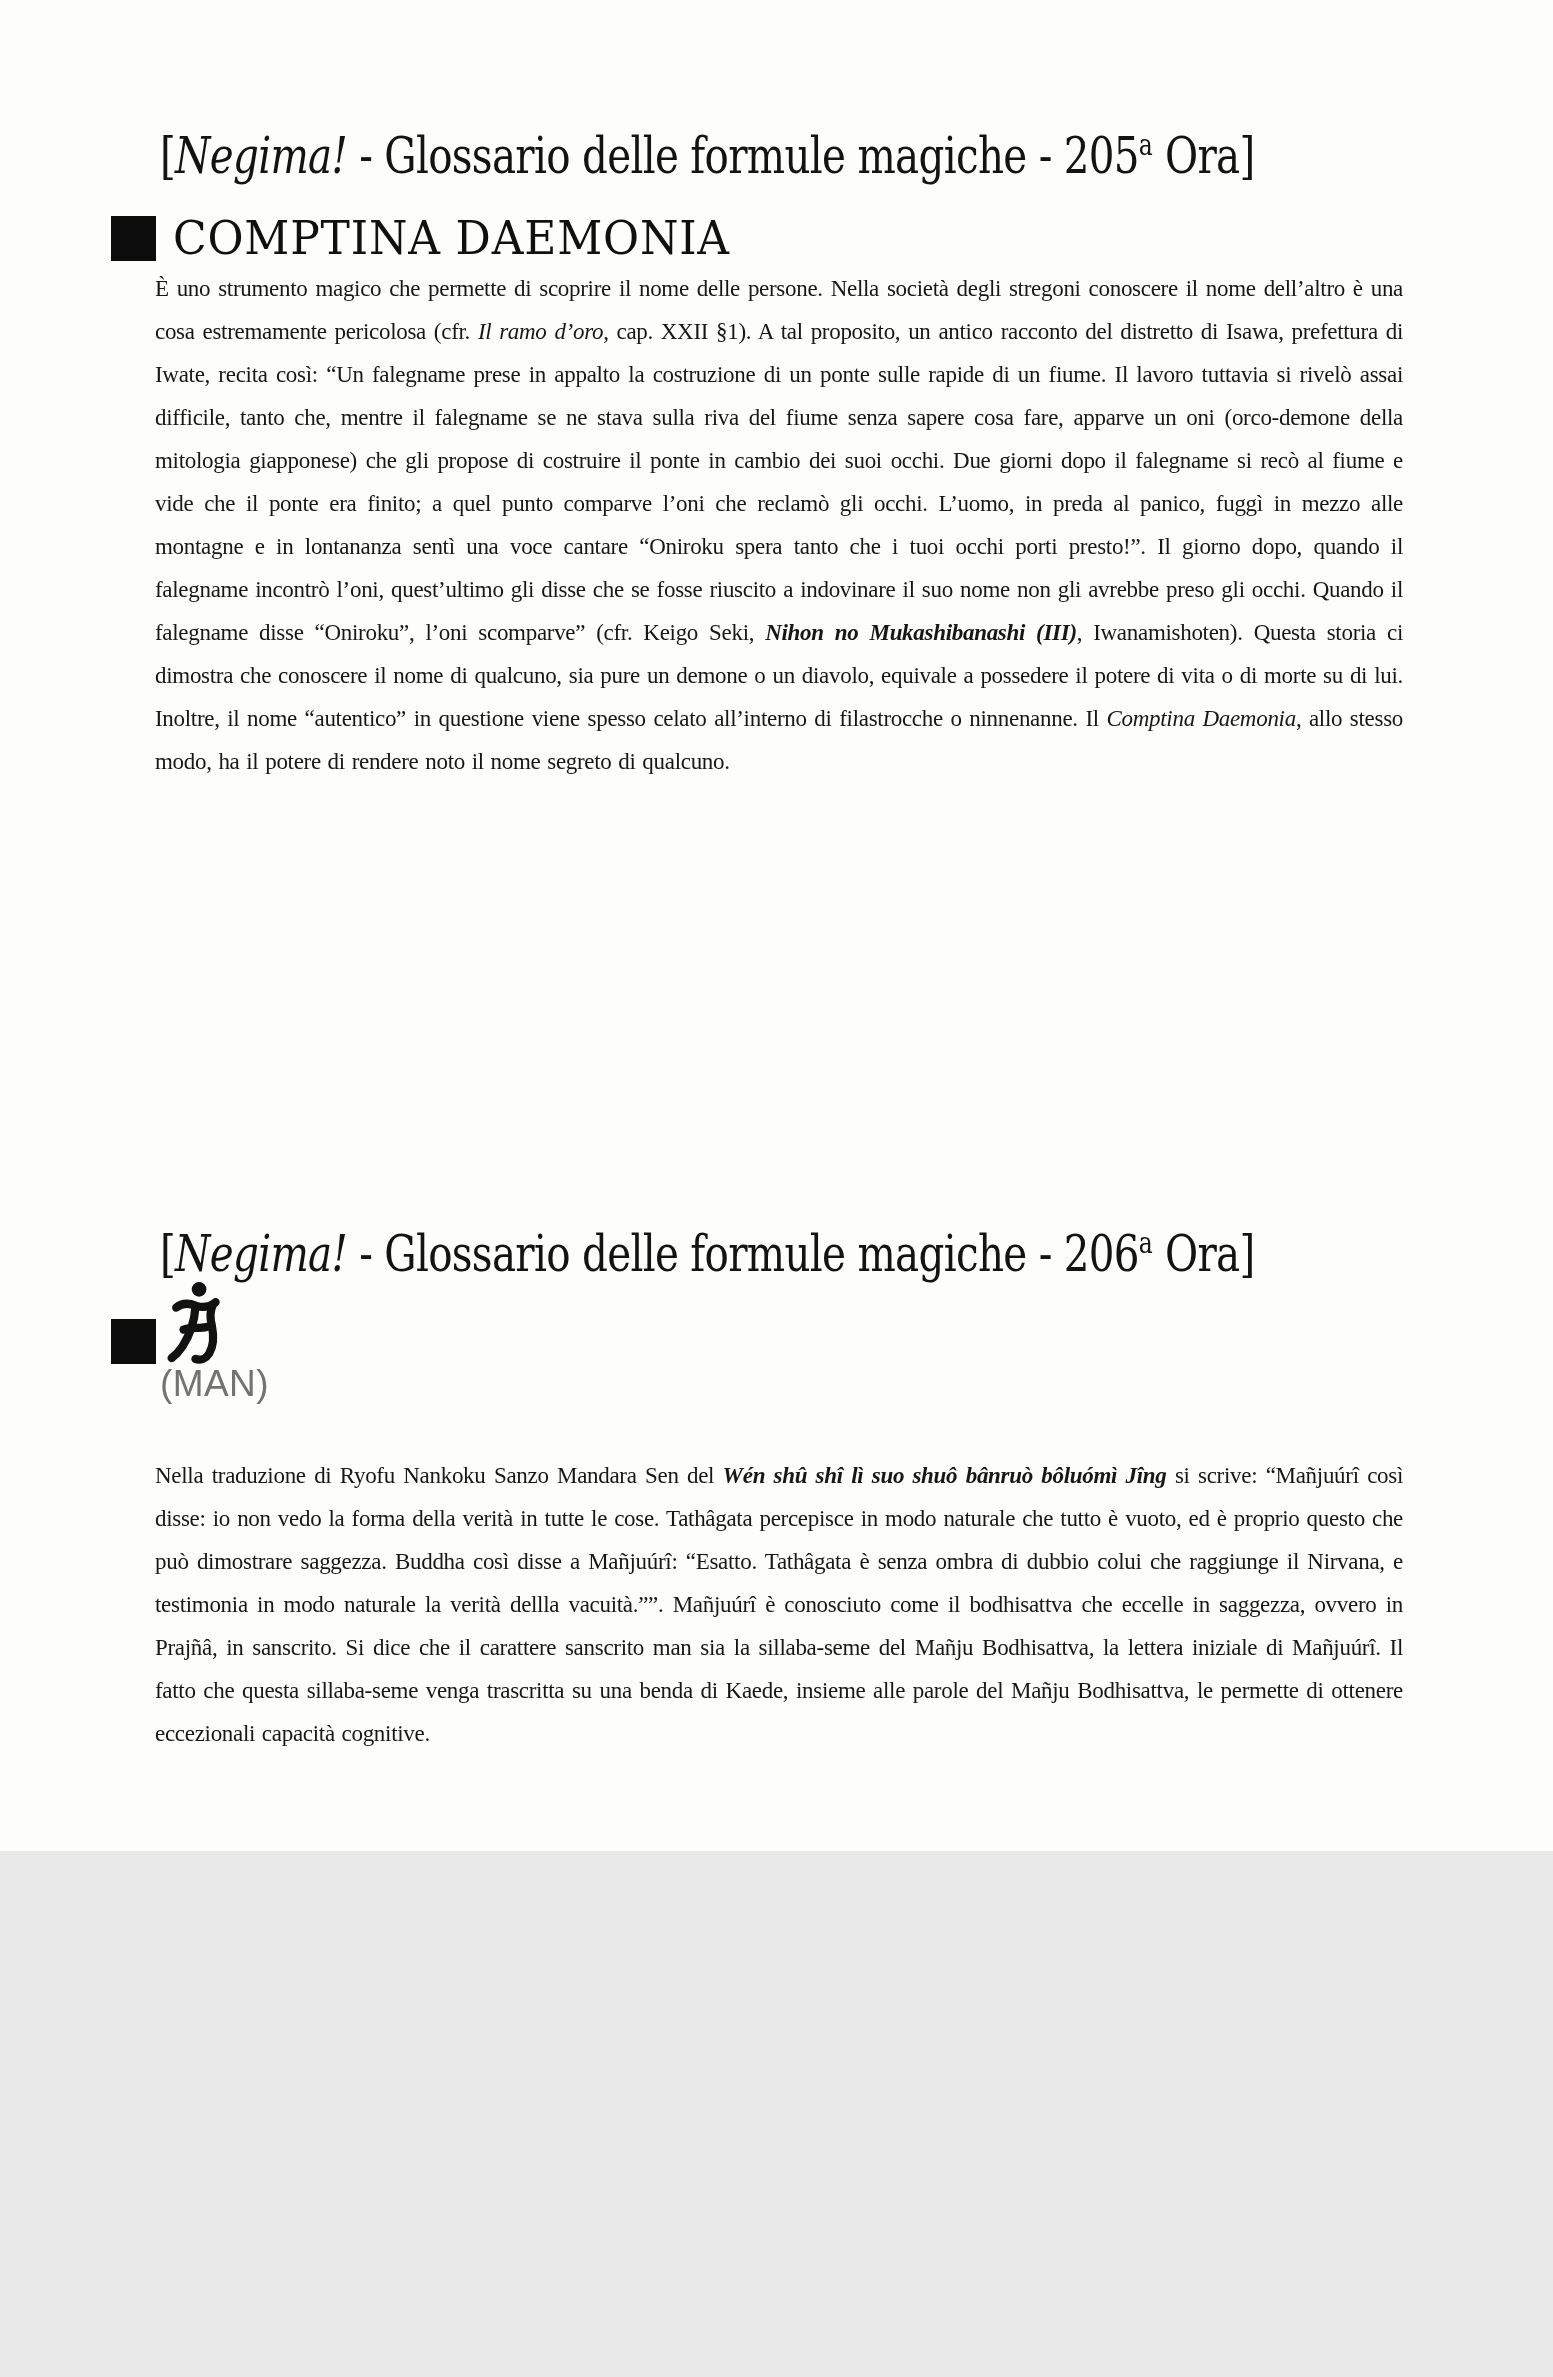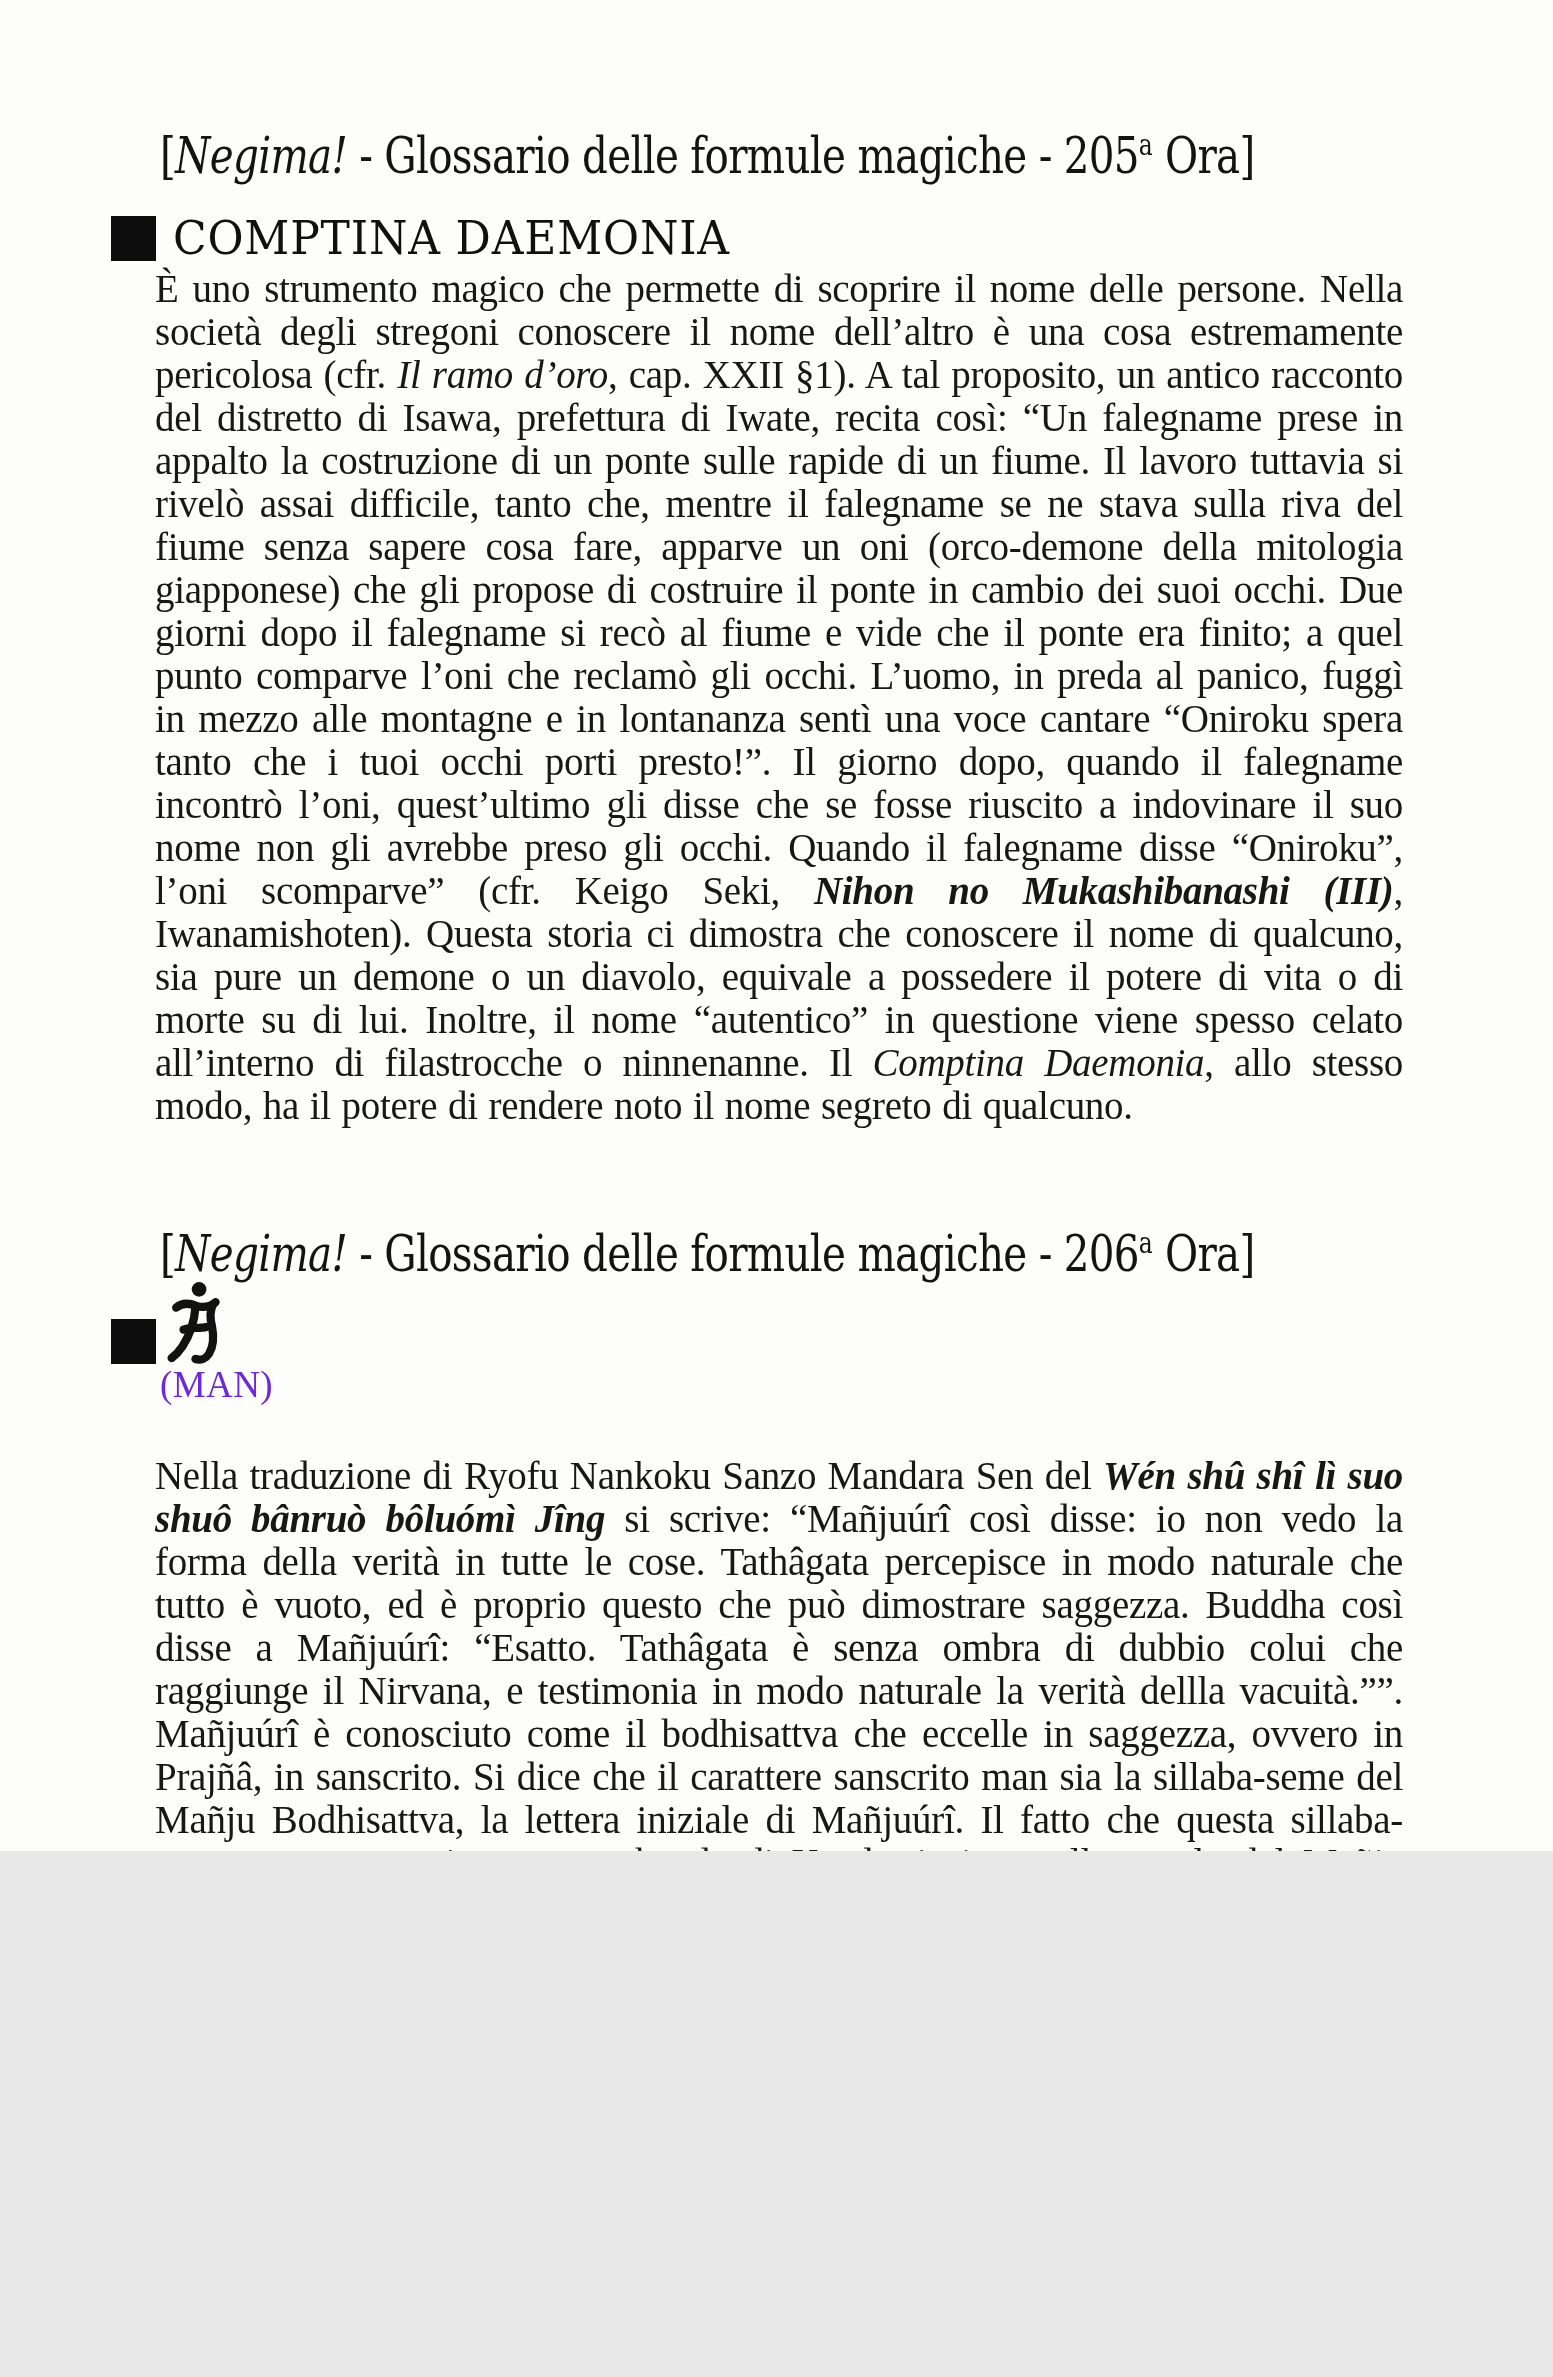--- a/index.html
+++ b/index.html
@@ -33,36 +33,36 @@
     font-size:44px;
     letter-spacing:0.8px;
     transform:scaleY(1.06);
     transform-origin:left top;
     white-space:nowrap;
     color:#101010;
   }
   .body{
     position:absolute;left:155px;margin:0;
     width:1248px;
-    font-size:39px;
+    font-size:23px;
     line-height:43px;
     letter-spacing:-0.3px;
     word-spacing:1.3px;
     text-align:justify;
     color:#171717;
   }
   .body .it{font-style:italic;}
   .body .bi{font-style:italic;font-weight:bold;}
   .glyph{position:absolute;}
   .glyph-caption{
     position:absolute;
     font-size:37px;
     letter-spacing:0.4px;
-    color:#6d28d9;
-    font-family:Liberation Serif, serif;
+    color:#737373;
+    font-family:Liberation Sans, sans-serif;
   }
   .speck{position:absolute;border-radius:1.7px;}
   .speck.s1{width:7.6px;height:7.6px;background:#2a2a2a;}
   .speck.s2{width:5.9px;height:5.9px;background:#9a9a9a;}
 </style>
 </head>
 <body>
 
 <div class="page">
 

